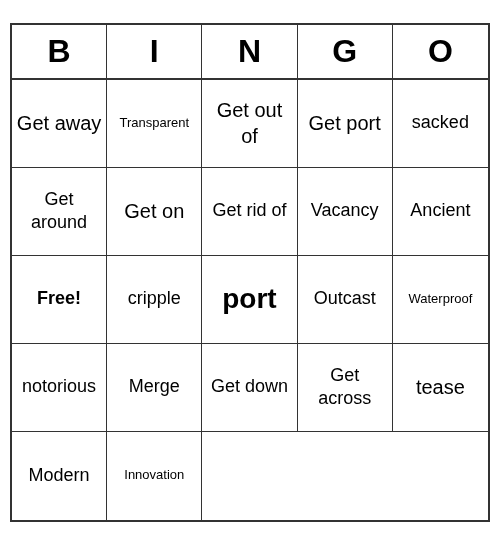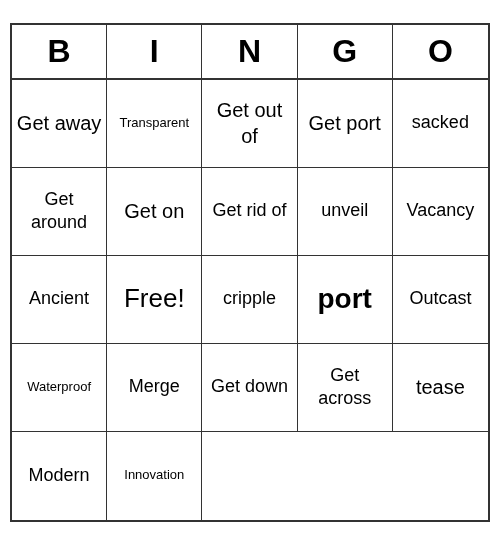--- a/index.html
+++ b/index.html
@@ -59,22 +59,22 @@
       font-weight: bold;
     }
     .bingo-cell.medium-text {
       font-size: 20px;
     }
     .bingo-cell.small-text {
       font-size: 13px;
       text-align: center;
     }
     .bingo-cell.free {
-      font-size: 26px;
-      font-weight: normal;
+      font-size: 18px;
+      font-weight: bold;
     }
   </style>
 </head>
 <body>
 
 <div class="bingo-card">
   <div class="bingo-header">
   <div class="bingo-header-cell">B</div>
       <div class="bingo-header-cell">I</div>
       <div class="bingo-header-cell">N</div>
@@ -83,28 +83,28 @@
     </div>
   <div class="bingo-grid">
   <div class="bingo-cell medium-text">Get away</div>
       <div class="bingo-cell small-text">Transparent</div>
       <div class="bingo-cell medium-text">Get out of</div>
       <div class="bingo-cell medium-text">Get port</div>
       <div class="bingo-cell">sacked</div>
       <div class="bingo-cell">Get around</div>
       <div class="bingo-cell medium-text">Get on</div>
       <div class="bingo-cell">Get rid of</div>
-      <div class="bingo-cell">unveil</div>
       <div class="bingo-cell">Vacancy</div>
       <div class="bingo-cell">Ancient</div>
       <div class="bingo-cell free">Free!</div>
       <div class="bingo-cell">cripple</div>
       <div class="bingo-cell large-text">port</div>
       <div class="bingo-cell">Outcast</div>
       <div class="bingo-cell small-text">Waterproof</div>
+      <div class="bingo-cell">notorious</div>
       <div class="bingo-cell">Merge</div>
       <div class="bingo-cell">Get down</div>
       <div class="bingo-cell">Get across</div>
       <div class="bingo-cell medium-text">tease</div>
       <div class="bingo-cell">Modern</div>
       <div class="bingo-cell small-text">Innovation</div>
     </div>
 </div>
 
 </body></html>

